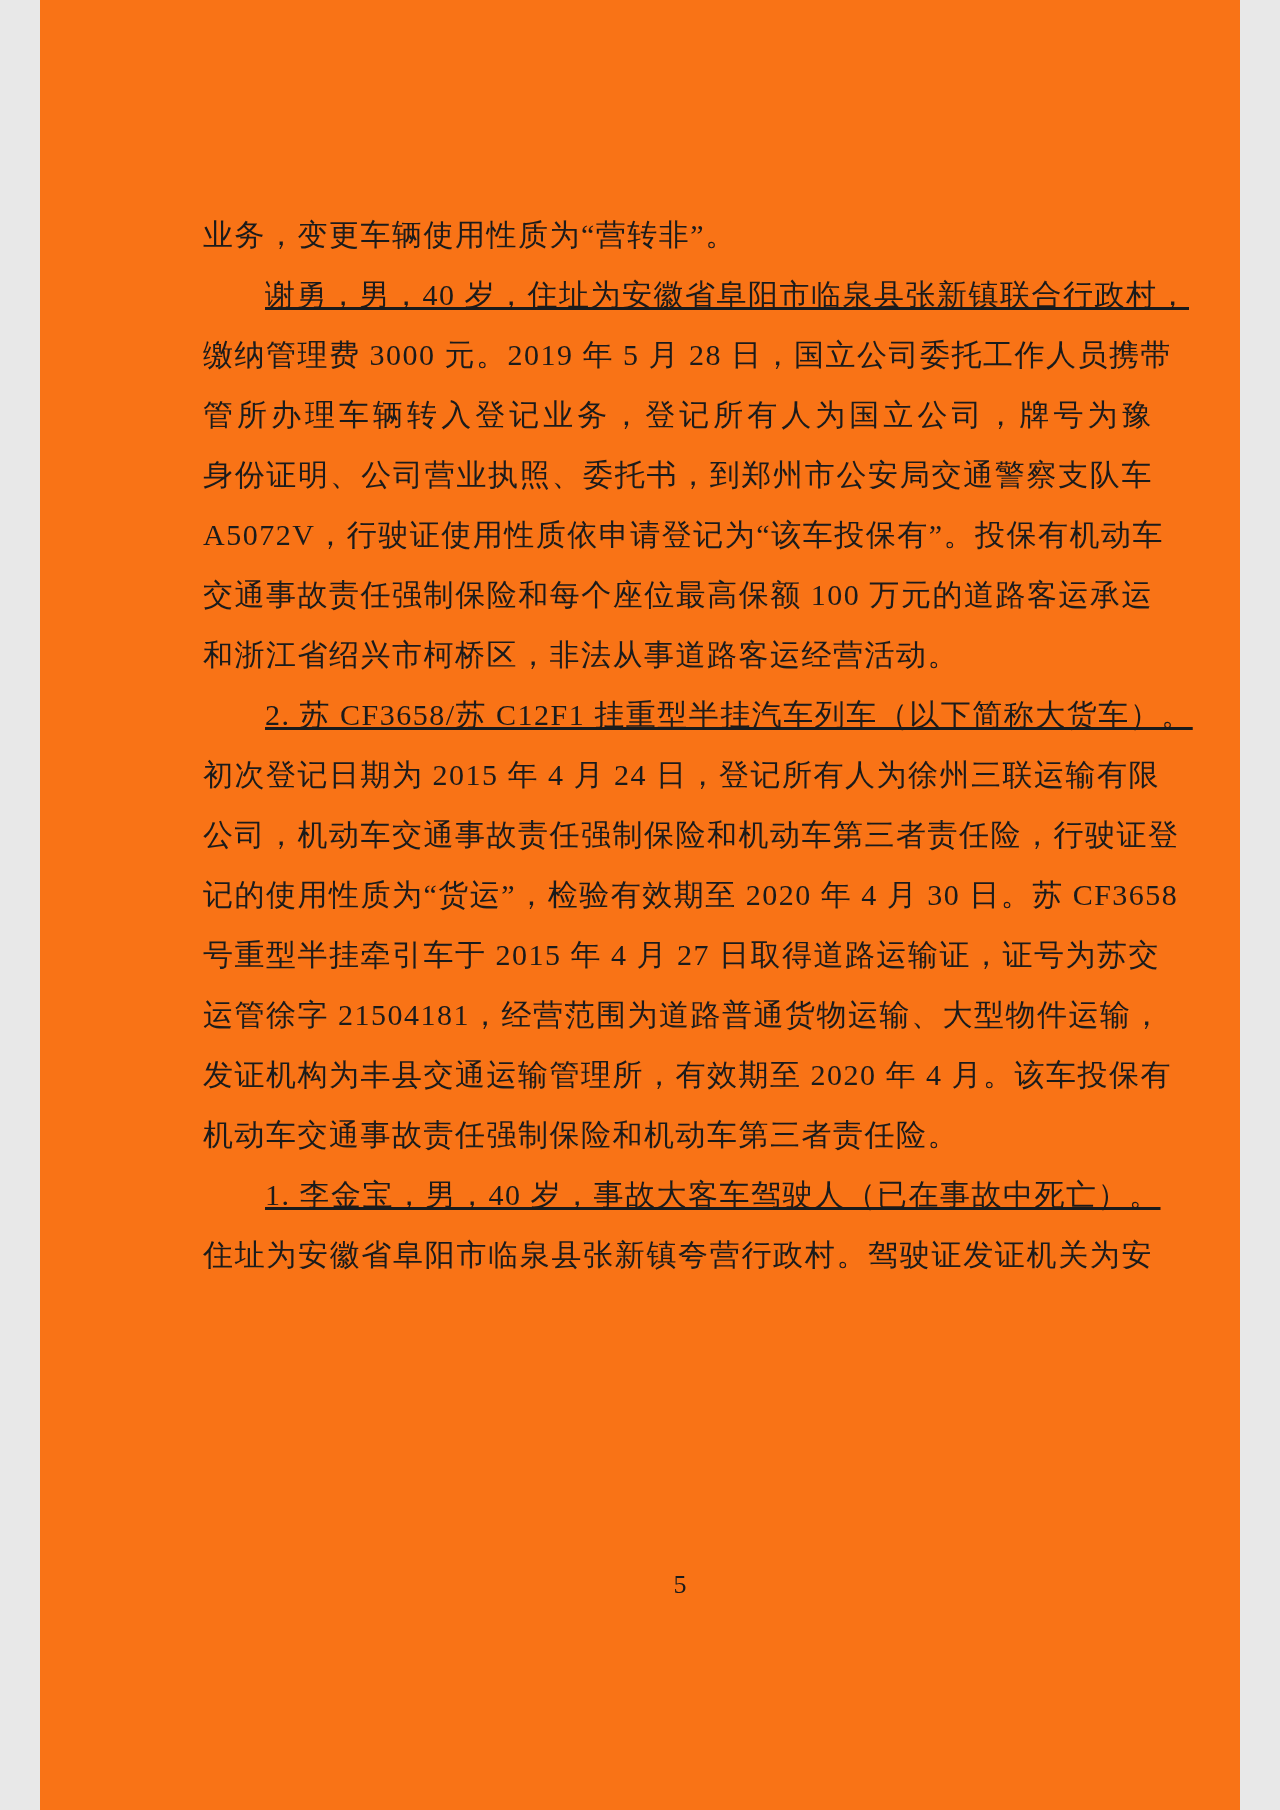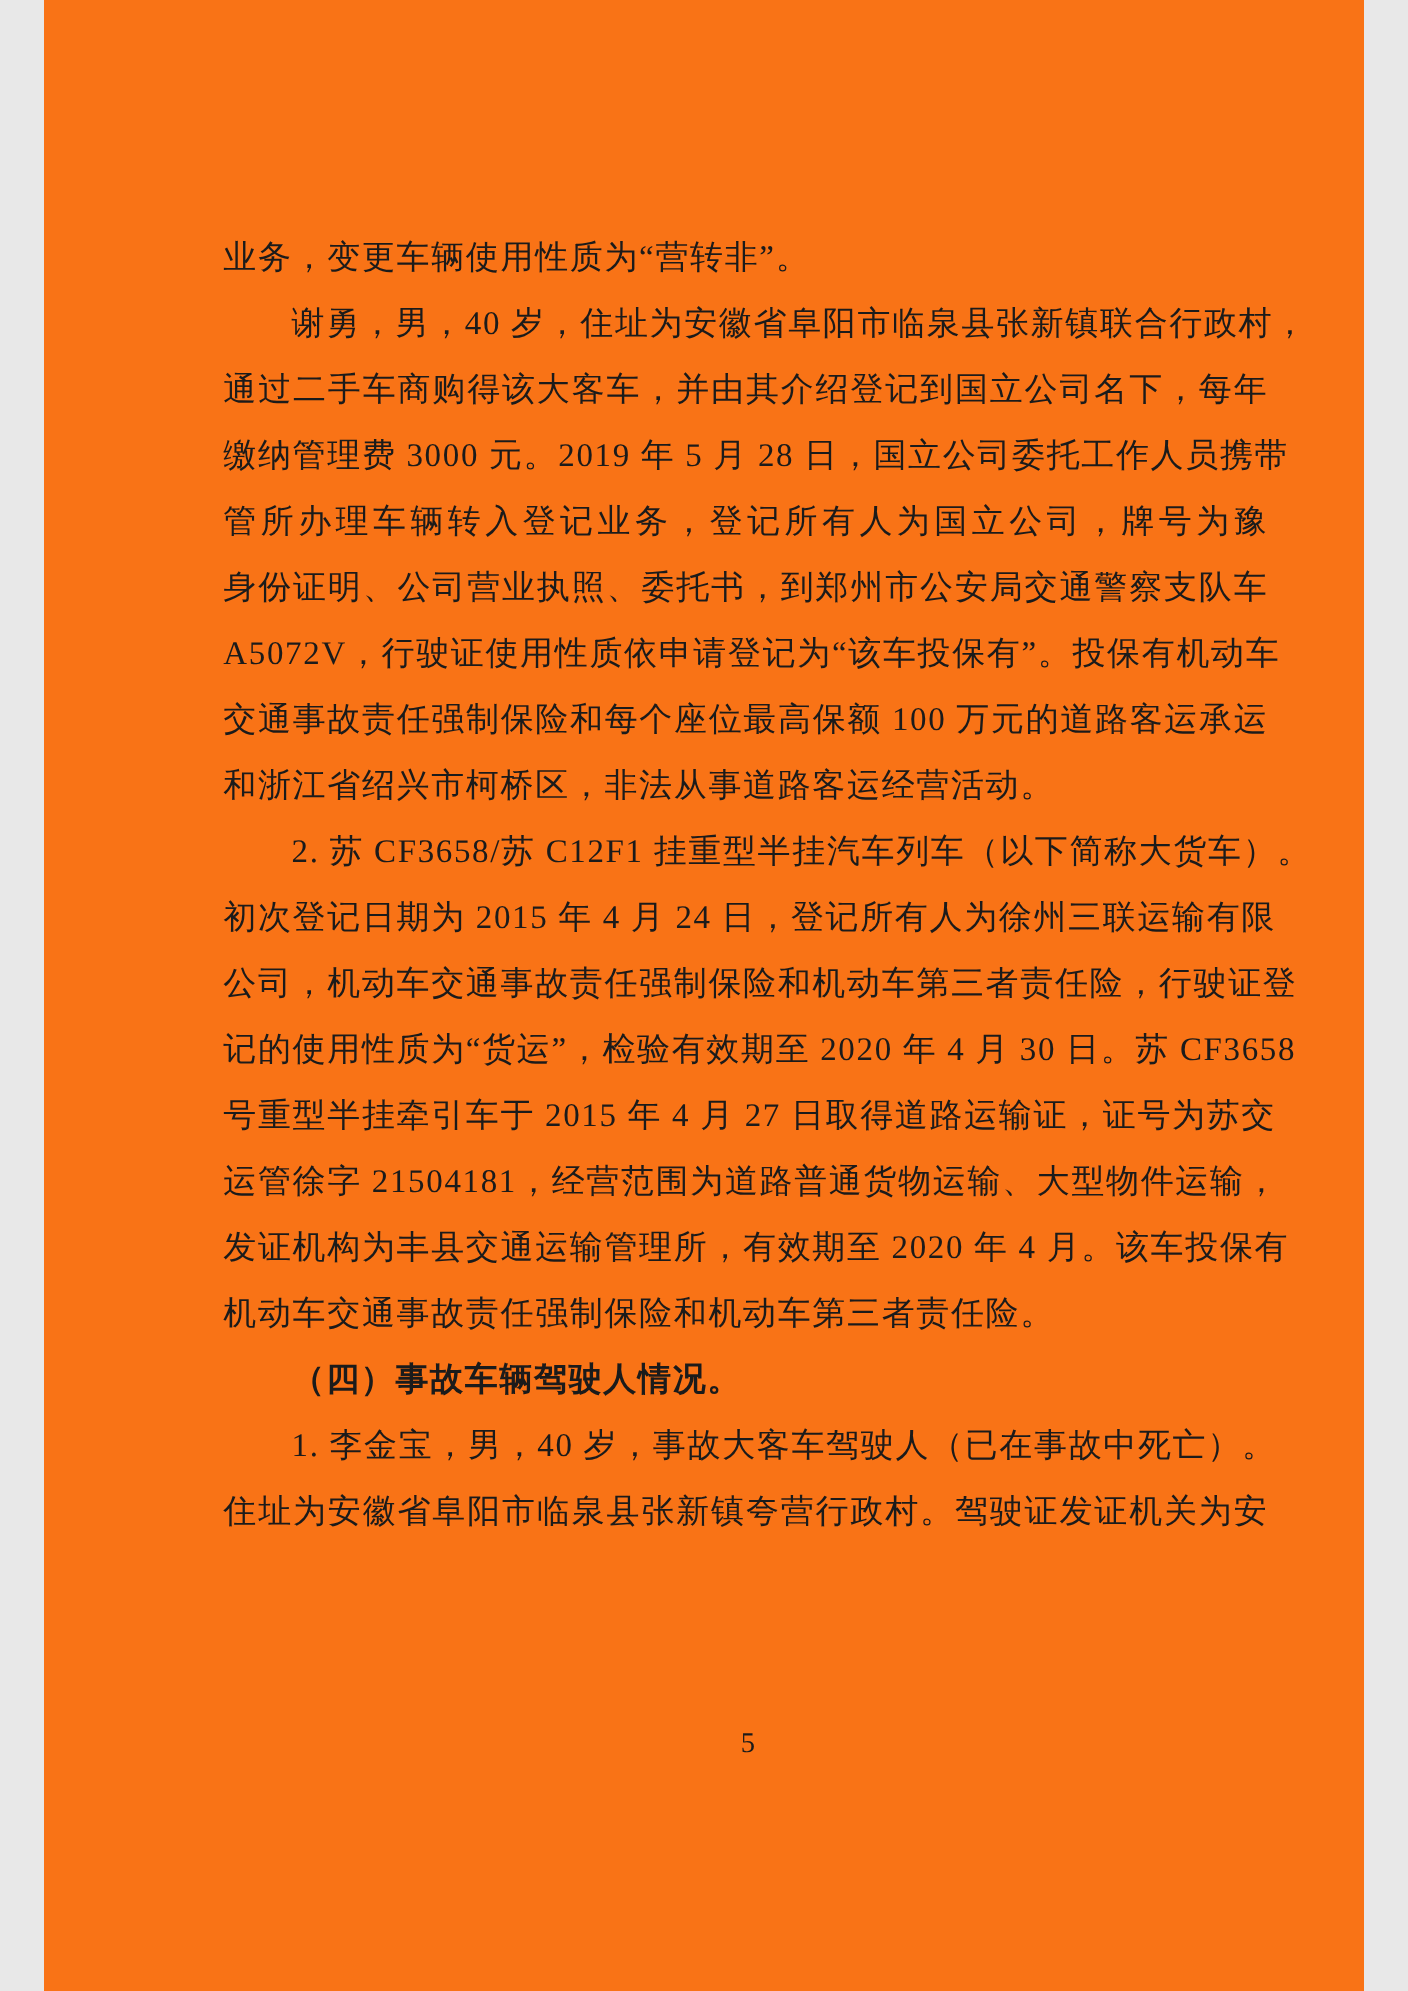--- a/index.html
+++ b/index.html
@@ -29,20 +29,21 @@
     text-align: justify;
     text-align-last: justify;
     white-space: nowrap;
   }
   .line.short {
     text-align: left;
     text-align-last: left;
   }
   .line.indent {
     padding-left: 62px;
+    text-decoration: underline;
   }
   .line.bold {
     font-weight: bold;
   }
   .page-number {
     position: absolute;
     top: 1555px;
     left: 0;
     width: 1280px;
     height: 60px;
@@ -52,33 +53,31 @@
     color: #1b1b1b;
   }
 </style>
 </head>
 <body>
 
 <div class="page">
   <div class="text-block">
     <p class="line short">业务，变更车辆使用性质为“营转非”。</p>
     <p class="line indent">谢勇，男，40 岁，住址为安徽省阜阳市临泉县张新镇联合行政村，</p>
-    <p class="line">通过二手车商购得该大客车，并由其介绍登记到国立公司名下，每年</p>
     <p class="line">缴纳管理费 3000 元。2019 年 5 月 28 日，国立公司委托工作人员携带</p>
     <p class="line">管所办理车辆转入登记业务，登记所有人为国立公司，牌号为豫</p>
     <p class="line">身份证明、公司营业执照、委托书，到郑州市公安局交通警察支队车</p>
     <p class="line">A5072V，行驶证使用性质依申请登记为“该车投保有”。投保有机动车</p>
     <p class="line">交通事故责任强制保险和每个座位最高保额 100 万元的道路客运承运</p>
     <p class="line short">和浙江省绍兴市柯桥区，非法从事道路客运经营活动。</p>
     <p class="line indent">2. 苏 CF3658/苏 C12F1 挂重型半挂汽车列车（以下简称大货车）。</p>
     <p class="line">初次登记日期为 2015 年 4 月 24 日，登记所有人为徐州三联运输有限</p>
     <p class="line">公司，机动车交通事故责任强制保险和机动车第三者责任险，行驶证登</p>
     <p class="line">记的使用性质为“货运”，检验有效期至 2020 年 4 月 30 日。苏 CF3658</p>
     <p class="line">号重型半挂牵引车于 2015 年 4 月 27 日取得道路运输证，证号为苏交</p>
     <p class="line">运管徐字 21504181，经营范围为道路普通货物运输、大型物件运输，</p>
     <p class="line">发证机构为丰县交通运输管理所，有效期至 2020 年 4 月。该车投保有</p>
     <p class="line short">机动车交通事故责任强制保险和机动车第三者责任险。</p>
-    <p class="line indent short bold">（四）事故车辆驾驶人情况。</p>
     <p class="line indent">1. 李金宝，男，40 岁，事故大客车驾驶人（已在事故中死亡）。</p>
     <p class="line">住址为安徽省阜阳市临泉县张新镇夸营行政村。驾驶证发证机关为安</p>
   </div>
   <div class="page-number">5</div>
 </div>
 
 </body></html>

